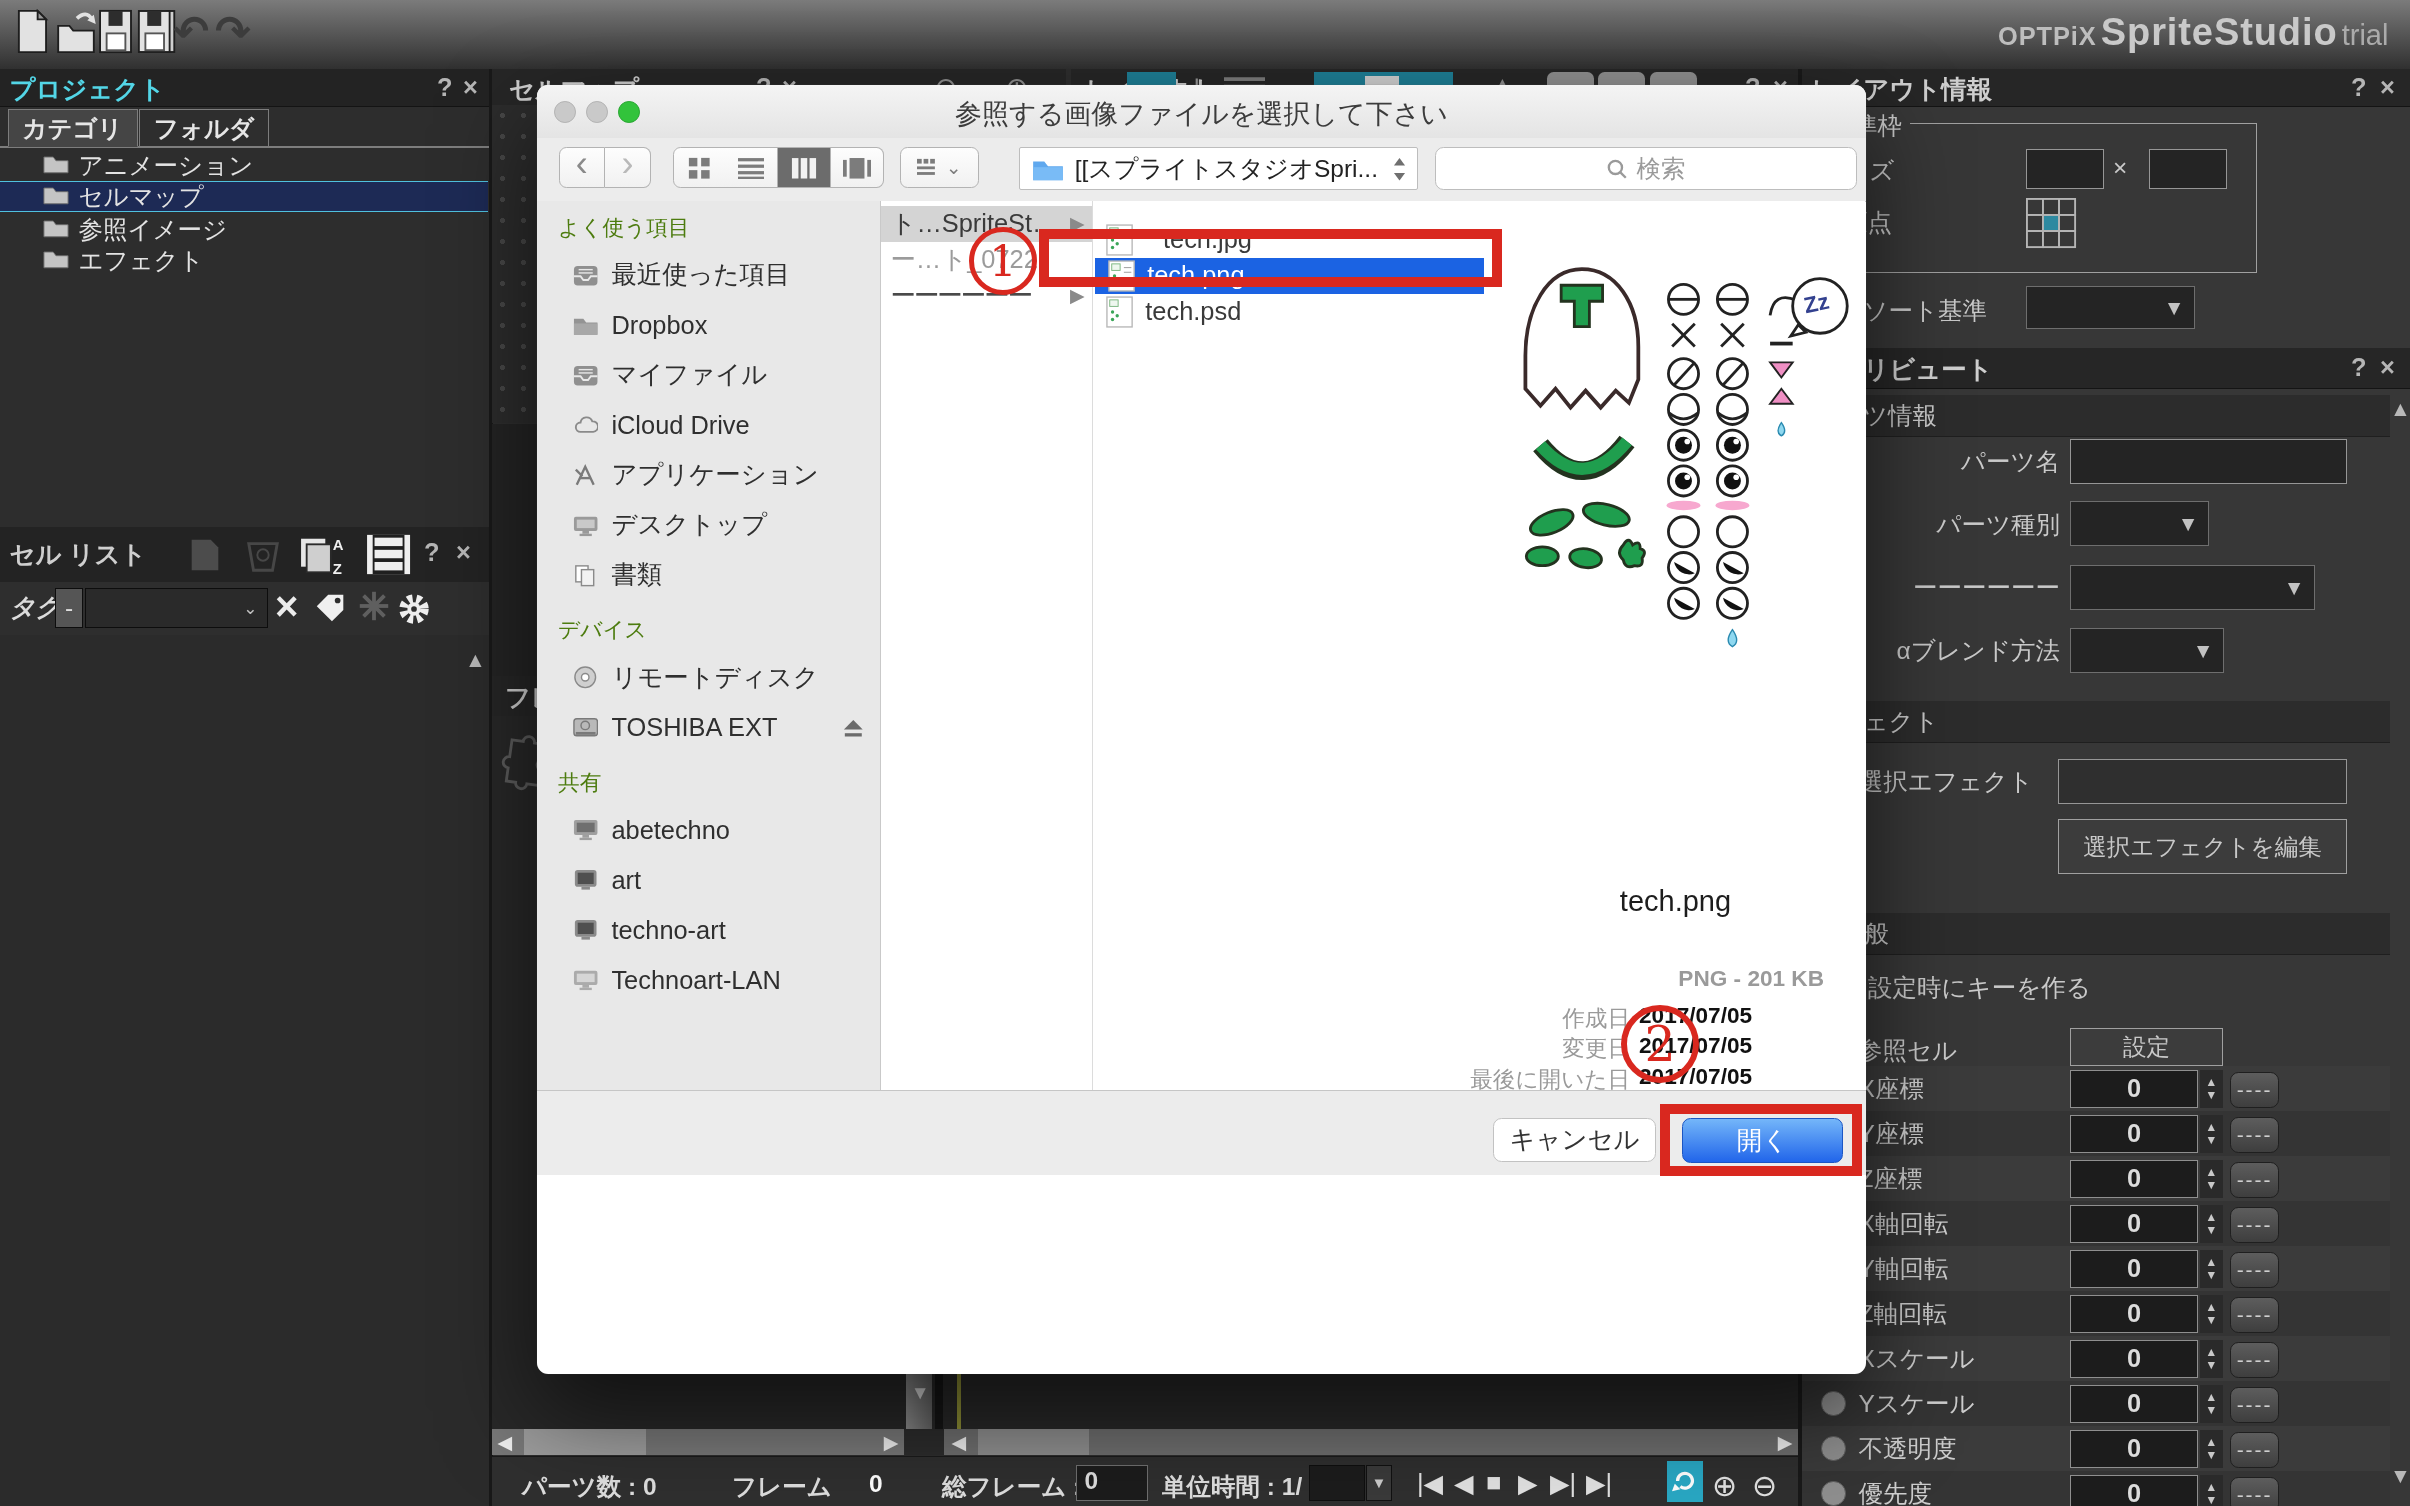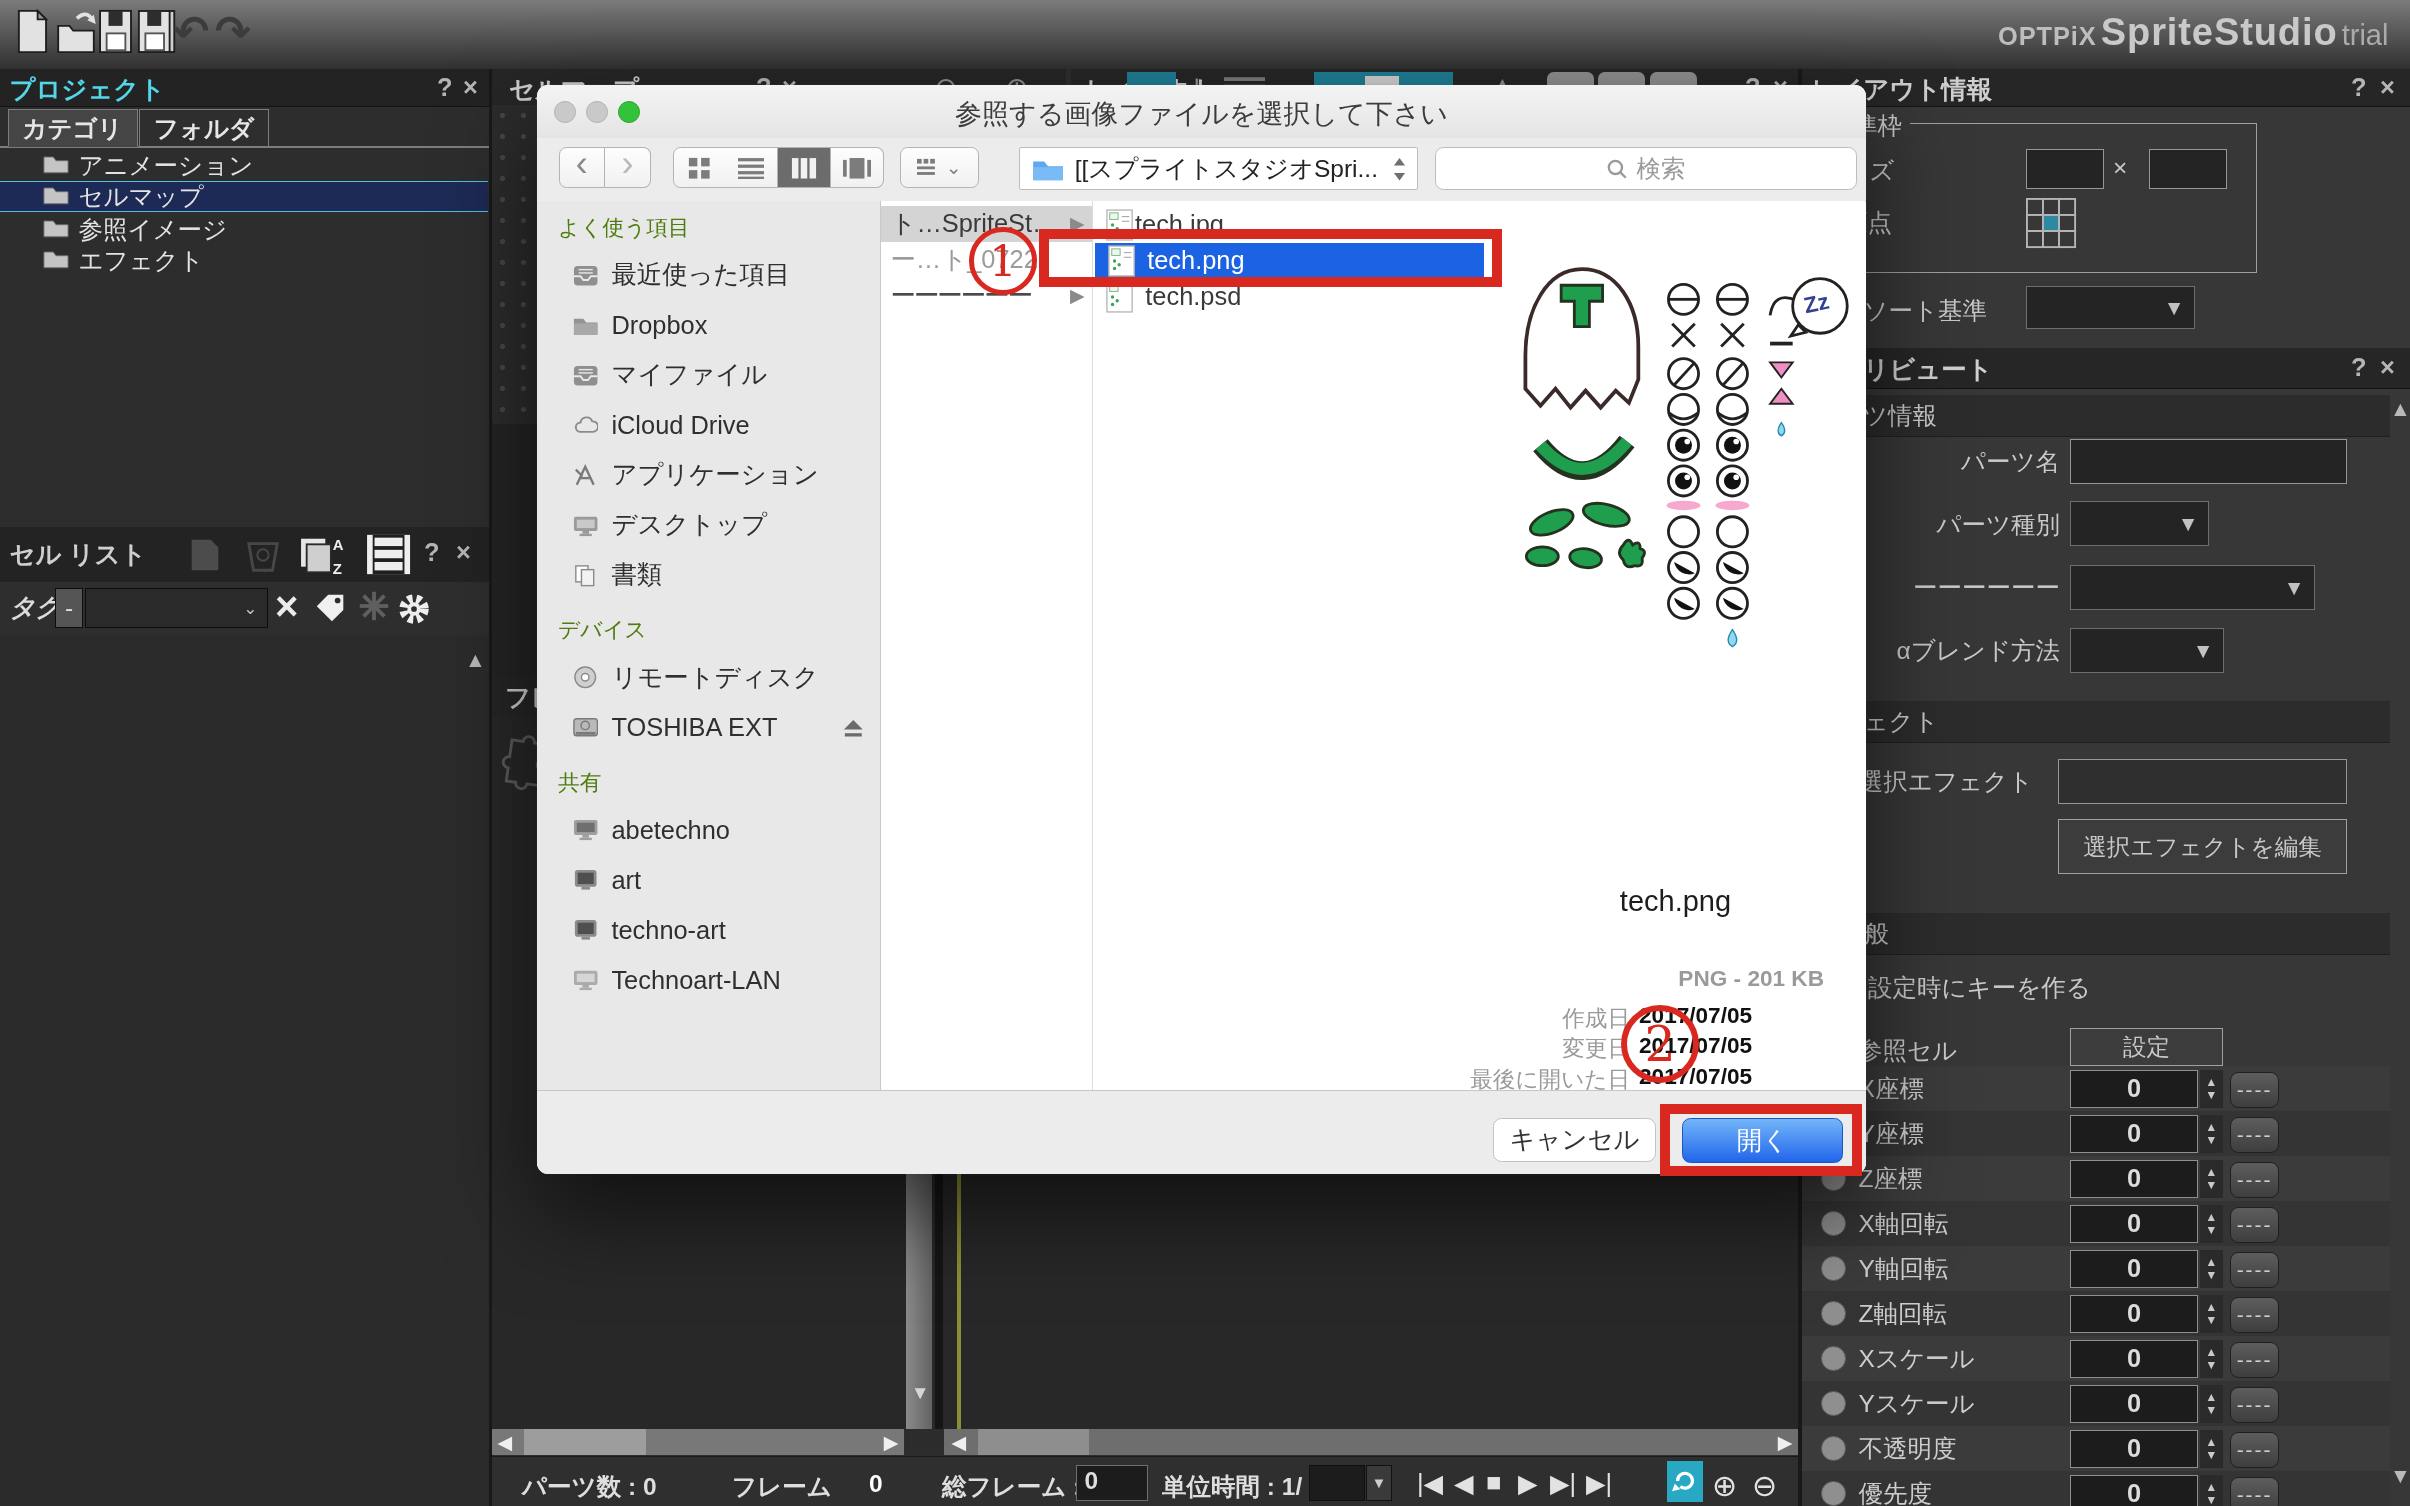--- a/index.html
+++ b/index.html
@@ -28,21 +28,21 @@
   .kdot{width:22.6px;height:22.6px;border-radius:50%;background:#8f8f8f;border:1.9px solid #5c5c5c;margin-left:19px;}
   .alabel{color:#cdcdcd;font-size:24.5px;margin-left:13px;white-space:nowrap;}
   .vbox{position:absolute;left:268px;width:128px;height:38px;top:3.8px;background:#1c1c1c;border:1.9px solid #8f8f8f;
         box-sizing:border-box;color:#dcdcdc;font-size:25.4px;font-weight:bold;display:flex;align-items:center;justify-content:center;}
   .spin{position:absolute;left:398px;top:3.8px;width:22.6px;height:38px;background:#2a2a2a;display:flex;flex-direction:column;
         align-items:center;justify-content:center;color:#c9c9c9;font-size:12.2px;line-height:13px;}
   .dashbtn{position:absolute;left:428px;top:5.6px;width:47px;height:34px;border-radius:8.5px;border:1.9px solid #1f1f1f;
         background:linear-gradient(#5d5d5d,#3e3e3e);color:#cfcfcf;font-size:21px;letter-spacing:1.9px;
         display:flex;align-items:center;justify-content:center;}
   
-  #dialog{position:absolute;left:537px;top:85px;width:1329px;height:1089px;background:#fff;border-radius:11.3px;
+  #dialog{position:absolute;left:537px;top:85px;width:1329px;height:1289px;background:#fff;border-radius:11.3px;
           box-shadow:0 38px 94px rgba(0,0,0,.6), 0 0 0.9px #777;z-index:50;overflow:hidden;}
   .segment{height:41px;box-sizing:border-box;border:0.9px solid #b3b3b3;background:linear-gradient(#fdfdfd,#f1f1f1);
            display:flex;align-items:center;justify-content:center;}
   .sb-item{height:50px;display:flex;align-items:center;padding-left:36px;gap:13px;font-size:25.4px;color:#2f2f2f;white-space:nowrap;}
   .sb-title{font-size:21.7px;color:#4d7c0f;padding-left:21px;line-height:26px;margin-bottom:9.4px;white-space:nowrap;}
   .sbicon{width:25.4px;height:23.5px;display:inline-flex;align-items:center;justify-content:center;flex:0 0 25.4px;}
   .colrow{height:36px;display:flex;align-items:center;font-size:25.4px;color:#3a3a3a;position:relative;white-space:nowrap;}
   .meta-label{color:#9a9a9a;font-size:22.6px;text-align:right;position:absolute;right:243px;white-space:nowrap;}
   .meta-value{color:#111;font-size:22.6px;font-weight:bold;position:absolute;left:1097px;white-space:nowrap;}
   
@@ -724,21 +724,21 @@
       <div class="colrow" style="padding-left:9.4px;color:#9b9b9b;">
         <span>ー…ト_0722</span>
         </div>
       <div class="colrow" style="padding-left:9.4px;color:#4a4a4a;">
         <span style="letter-spacing:-1.9px;">ーーーーーー</span>
         <span style="position:absolute;right:7.5px;color:#8a8a8a;font-size:19px;">▶</span>
         </div>
     </div>
 
     <div class="abs" style="left:556px;top:116px;width:394px;height:889px;background:#fff;border-right:0.9px solid #dcdcdc;box-sizing:border-box;padding-top:5.6px;">
-      <div class="colrow" style="padding-left:13px;gap:1px;">
+      <div class="colrow" style="padding-left:13px;gap:29px;margin-top:15px;">
         <svg width="28" height="32" viewBox="0 0 30 34">
             <rect x="1" y="1" width="27" height="32" fill="#fff" stroke="#b9b9b9" stroke-width="1.5"></rect>
             <rect x="4" y="4" width="9" height="7" fill="#eef7ef" stroke="#7ab57f"></rect>
             <g fill="#3aa558">
               <circle cx="7" cy="17" r="1.8"></circle>
               <circle cx="12" cy="21" r="1.8"></circle>
               <circle cx="7" cy="25" r="1.8"></circle>
             </g>
             <line x1="17" y1="8" x2="25" y2="8" stroke="#999"></line>
             <line x1="17" y1="13" x2="25" y2="13" stroke="#999"></line>

